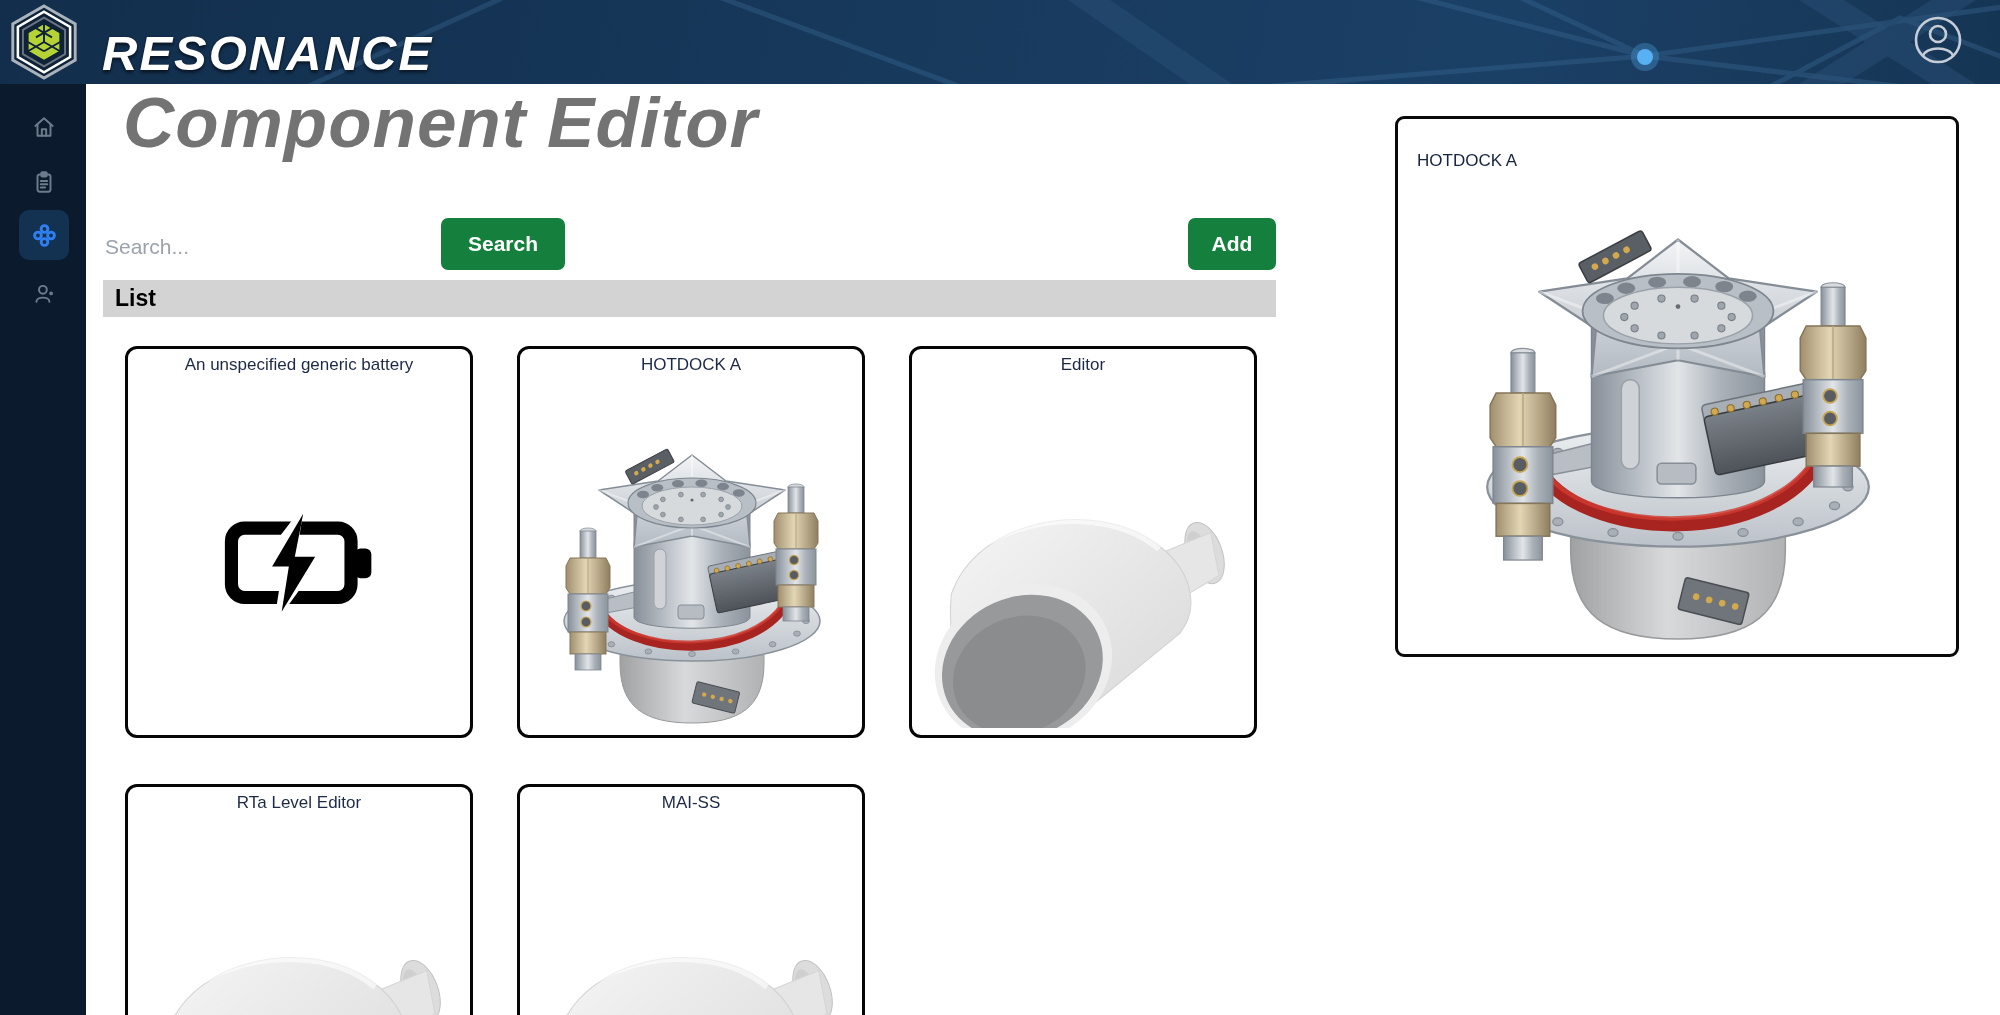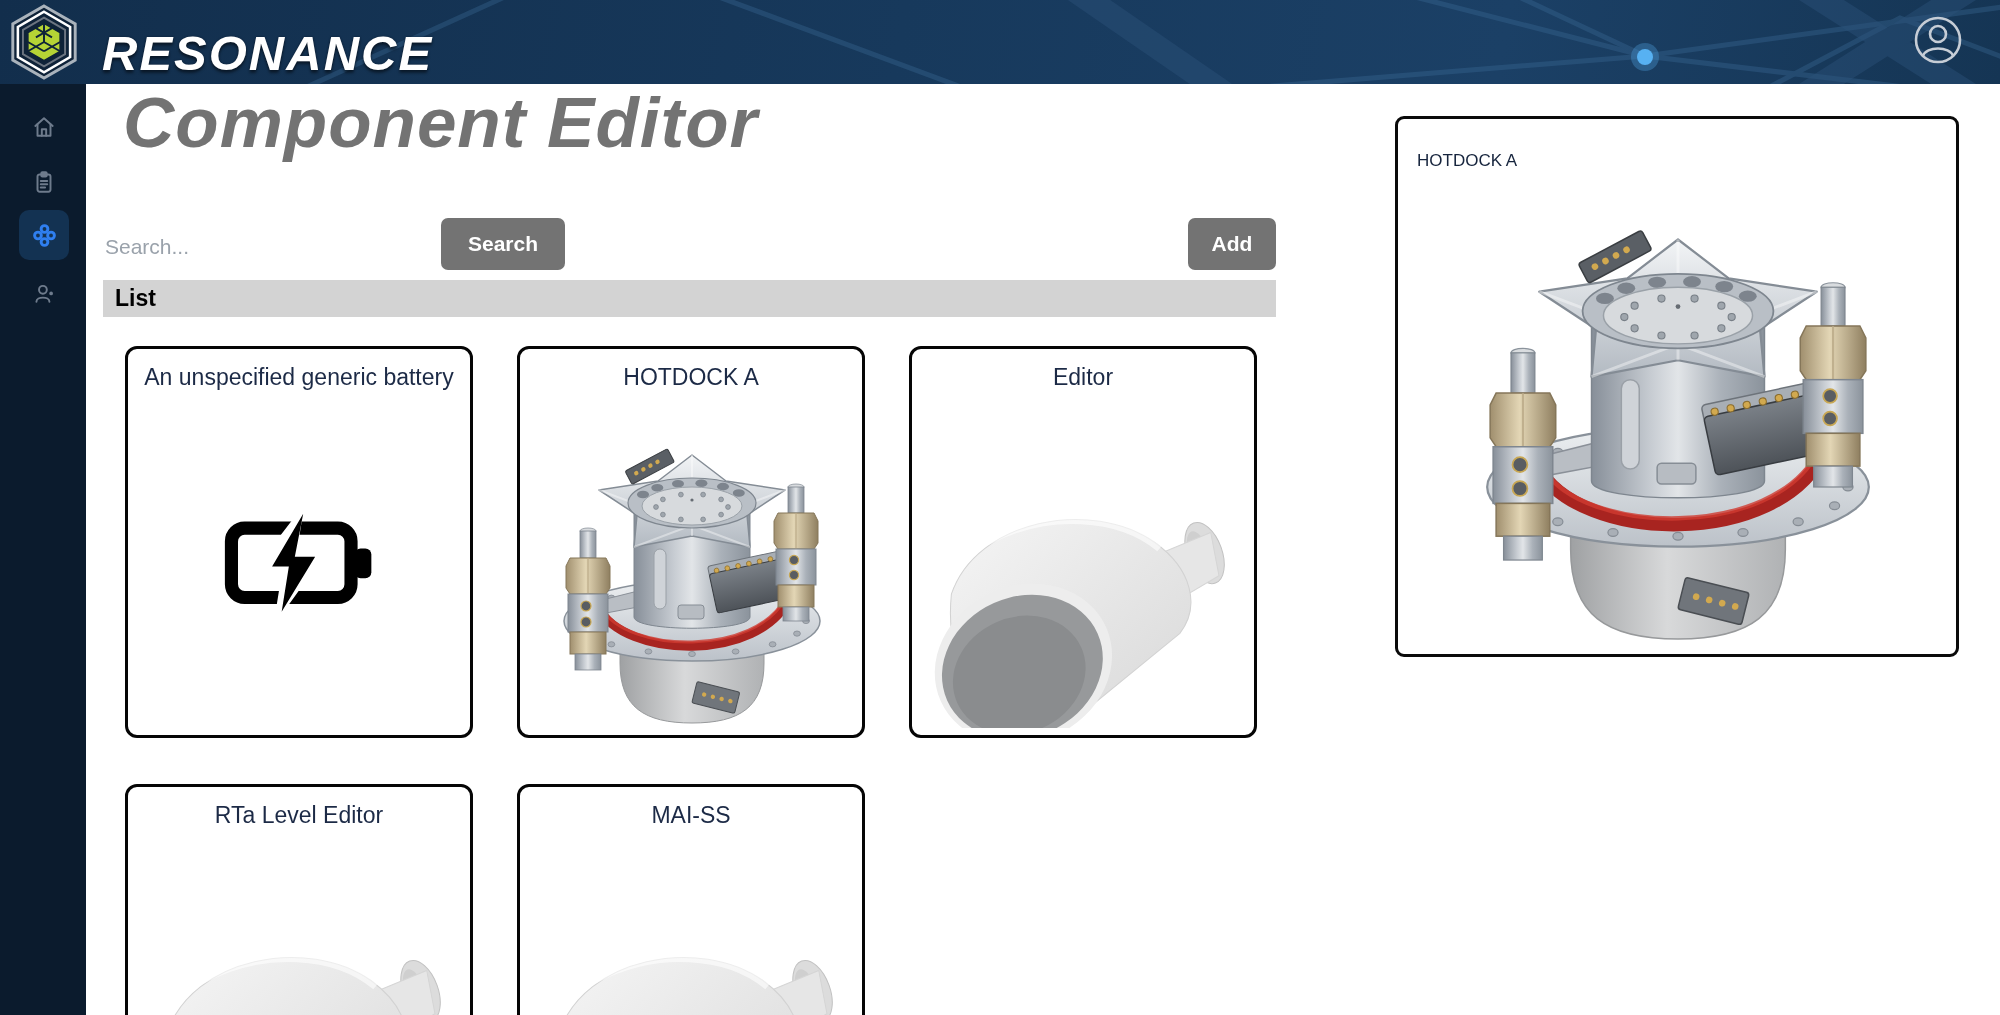--- a/index.html
+++ b/index.html
@@ -31,35 +31,35 @@
   .content { position:absolute; left:86px; top:84px; width:1914px; height:931px;
     background:#fff; overflow:hidden; }
   .page-title { position:absolute; left:37px; top:4px; font-size:71px; line-height:70px;
     font-weight:bold; font-style:italic; color:#737373; letter-spacing:1px; }
 
   .search-row { position:absolute; left:19px; top:134px; width:1171px; height:52px;
     display:flex; align-items:flex-end; }
   .search-input { width:336px; height:46px; border:none; outline:none; font-size:21px;
     color:#333; font-family:"Liberation Sans", sans-serif; background:#fff; }
   .search-input::placeholder { color:#9aa2ab; }
-  .btn { height:52px; border:none; border-radius:7px; background:#737373; color:#fff;
+  .btn { height:52px; border:none; border-radius:7px; background:#15803d; color:#fff;
     font-weight:bold; font-size:21px; font-family:"Liberation Sans", sans-serif;
     cursor:pointer; }
   .btn-search { width:124px; }
   .btn-add { width:88px; margin-left:auto; }
 
   .list-bar { position:absolute; left:17px; top:196px; width:1173px; height:37px;
     background:#d3d3d3; display:flex; align-items:center; padding-left:12px; }
   .list-bar span { font-size:23px; font-weight:bold; color:#000; }
 
   .cards-grid { position:absolute; left:39px; top:262px;
     display:grid; grid-template-columns:repeat(3,348px); column-gap:44px; row-gap:46px; }
   .card { position:relative; width:348px; height:392px; background:#fff;
     border:3px solid #050505; border-radius:12px; overflow:hidden; cursor:pointer; }
-  .card-title { margin-top:15px; text-align:center; font-size:23px; color:#1c2a46; }
+  .card-title { margin-top:6px; text-align:center; font-size:17px; color:#1c2a46; }
   .img-battery { position:absolute; left:96px; top:160px; }
   .img-hotdock { position:absolute; left:22px; top:52px; }
   .img-hotdockp { position:absolute; left:12px; top:96px; }
   .img-nozzle { position:absolute; left:2px; top:132px; }
 
   
   .detail-panel { position:absolute; left:1309px; top:32px; width:564px; height:541px;
     background:#fff; border:3px solid #0a0a0a; border-radius:9px; overflow:hidden; }
   .detail-title { position:absolute; left:19px; top:32px; font-size:17px; color:#16243d; }
   .detail-img { position:absolute; left:50px; top:40px; }

